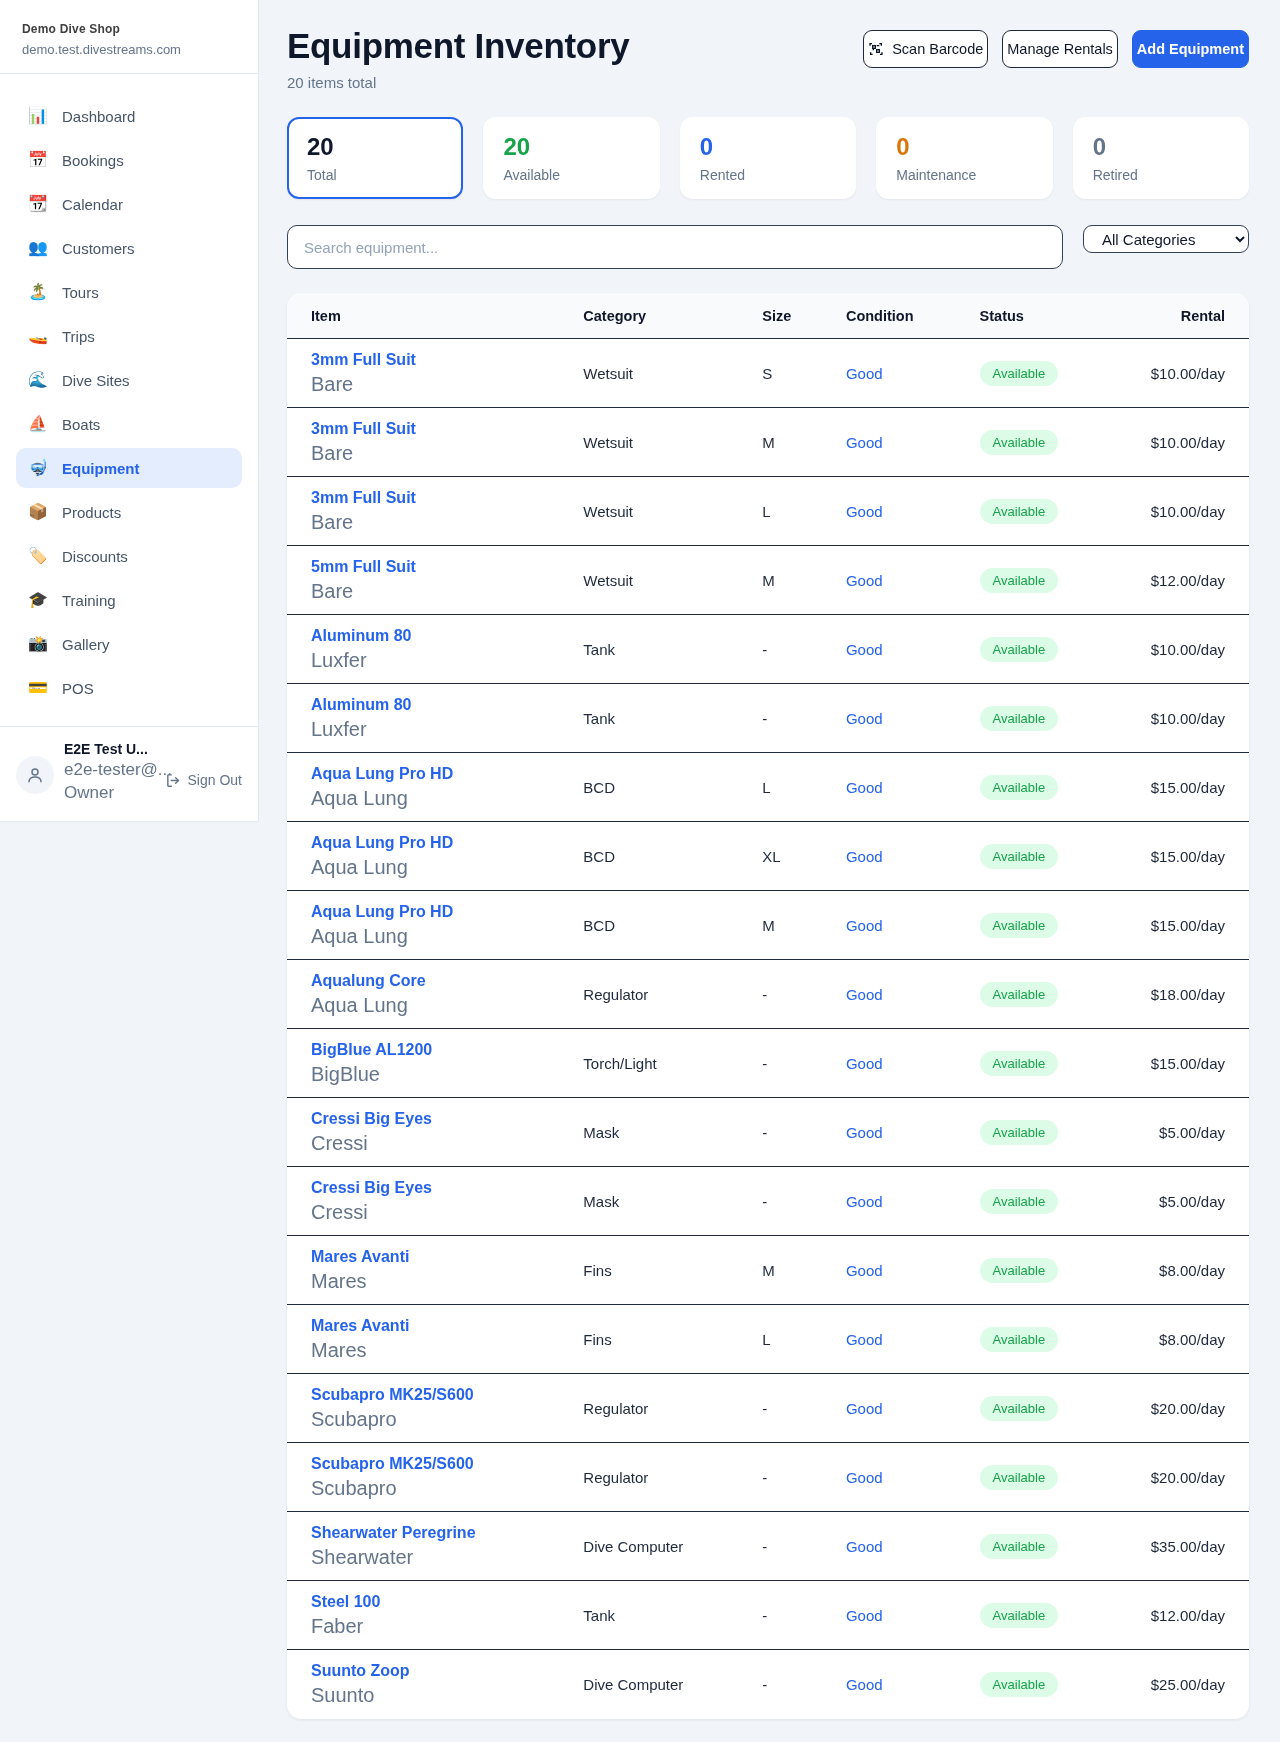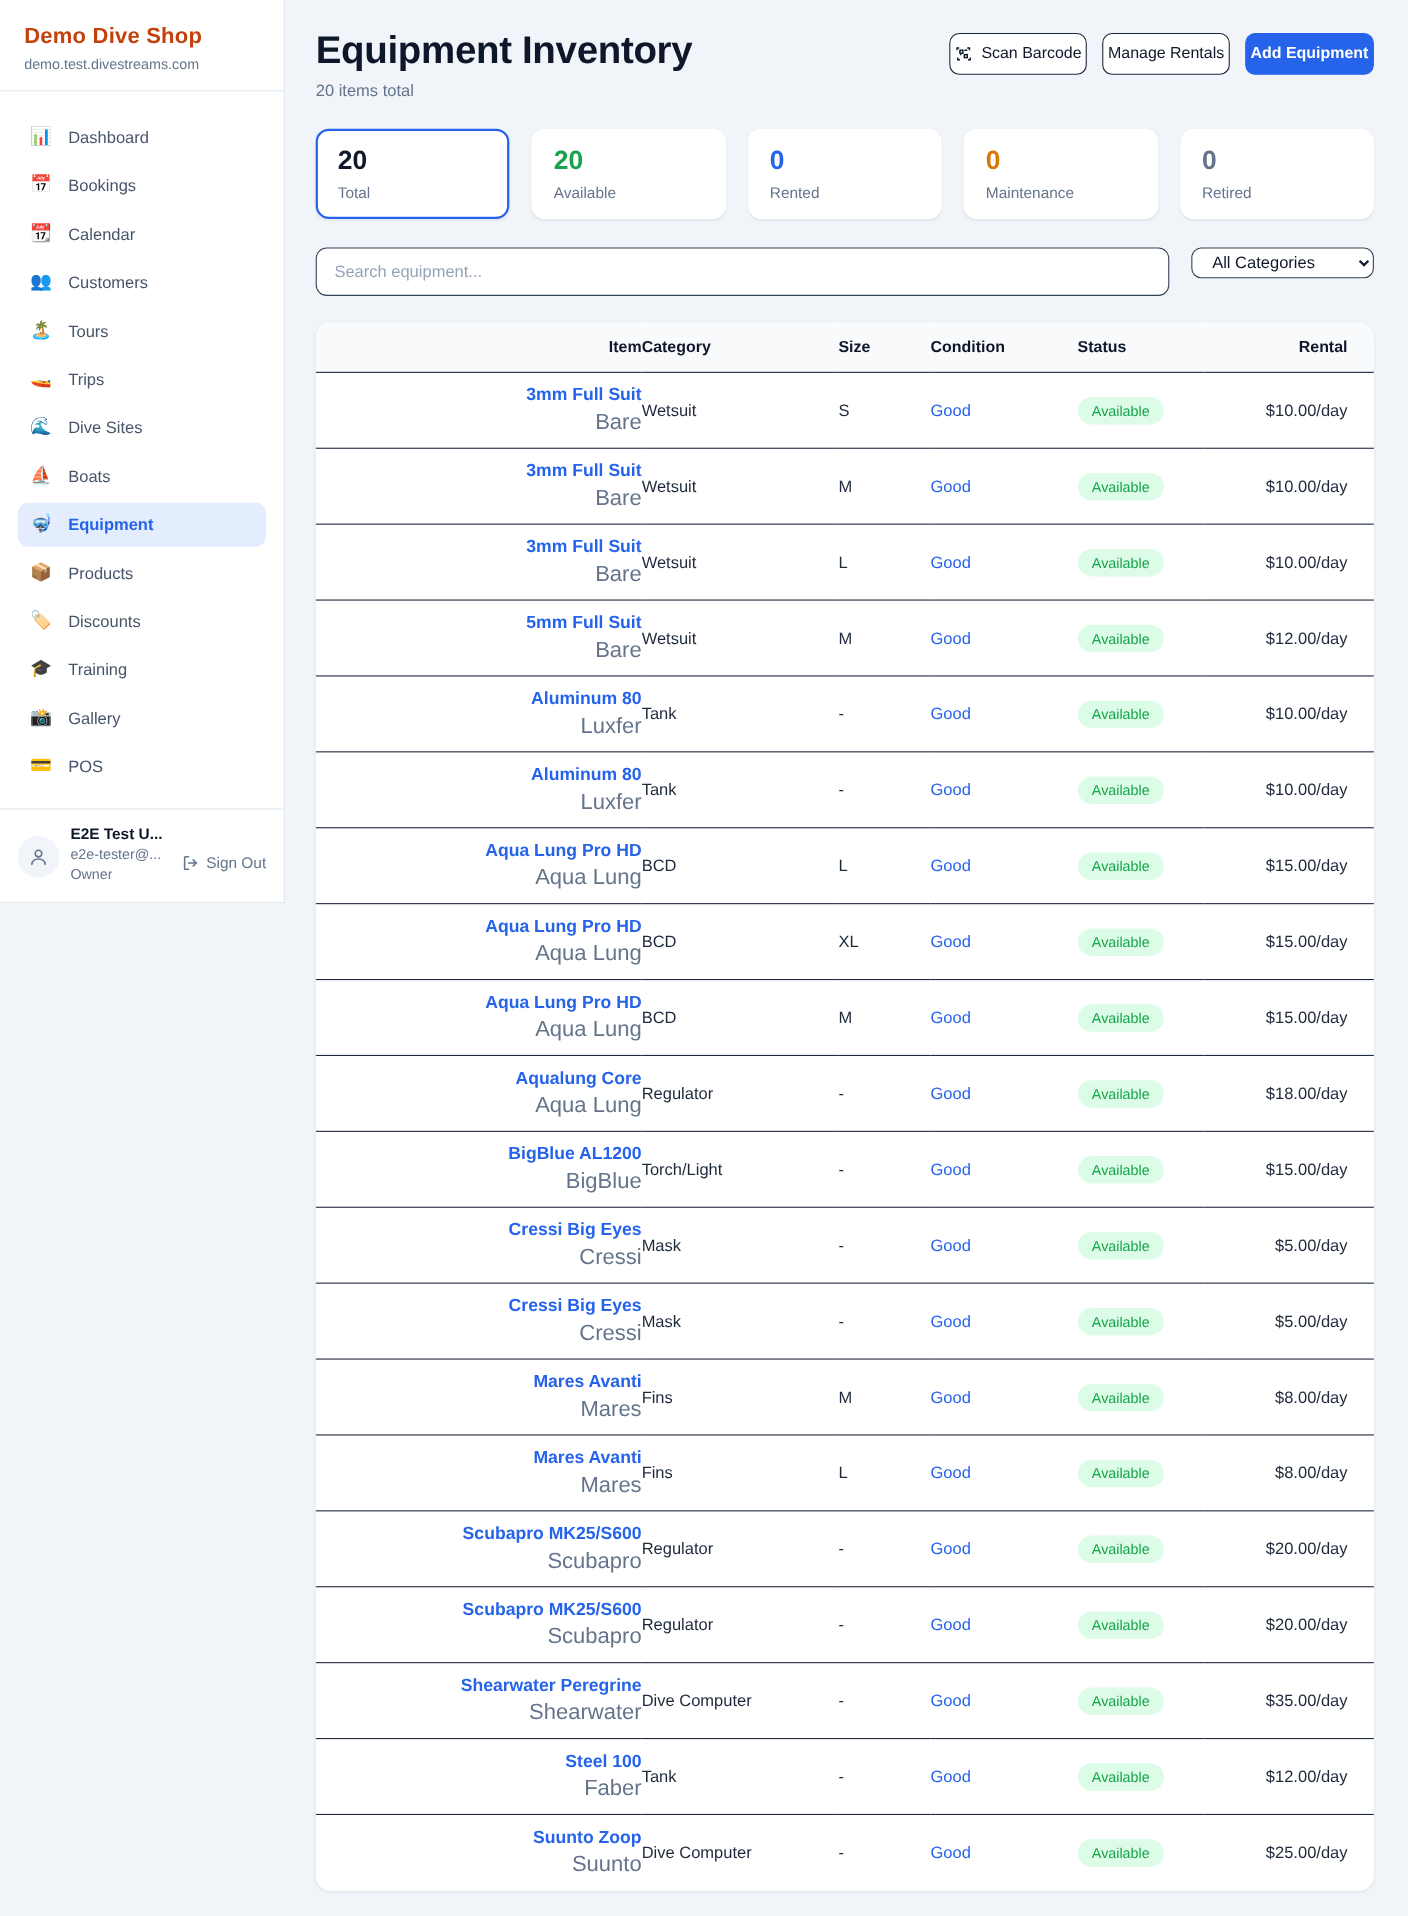--- a/index.html
+++ b/index.html
@@ -3,33 +3,33 @@
 <meta charset="utf-8">
 <style>
   * { margin:0; padding:0; box-sizing:border-box; }
   html,body { background:#f1f5f9; font-family:"Liberation Sans", sans-serif; }
   .app { position:relative; width:1280px; height:1742px; background:#f1f5f9; overflow:hidden; }
 
   
   .sidebar { position:absolute; left:0; top:0; width:259px; background:#ffffff;
              border-right:1px solid #e2e8f0; border-bottom:1px solid #e2e8f0; padding-bottom:4px; }
   .sidebar-header { padding:22px 22px 16px 22px; border-bottom:1px solid #e2e8f0; }
-  .shop-name { color:#c2410c; font-size:20px; font-weight:800; letter-spacing:.2px; }
+  .shop-name { color:#404040; font-size:12px; font-weight:800; letter-spacing:.2px; }
   .shop-domain { color:#64748b; font-size:13px; margin-top:6px; }
   .sidebar-nav { list-style:none; padding:18px 12px 14px 12px; }
   .nav-item { display:flex; align-items:center; gap:14px; height:40px; padding:0 12px; margin:4px 4px;
               border-radius:10px; color:#475569; font-size:15px; cursor:pointer; }
   .nav-item.active { background:#e4edfd; color:#2563eb; font-weight:600; }
   .nav-icon { width:20px; font-size:16px; text-align:center; line-height:1; }
   .sidebar-user { border-top:1px solid #e2e8f0; padding:14px 16px; display:flex; align-items:center; gap:10px; }
   .avatar { width:38px; height:38px; border-radius:50%; background:#f1f5f9; display:flex; align-items:center;
             justify-content:center; flex:0 0 auto; margin-top:6px; }
   .user-meta { flex:1 1 auto; min-width:0; }
   .user-name { font-size:14px; font-weight:700; color:#0f172a; white-space:nowrap; }
-  .user-email, .user-role { font-size:13px; color:#64748b; margin-top:3px; white-space:nowrap; }
+  .user-email, .user-role { font-size:17px; color:#64748b; margin-top:3px; white-space:nowrap; }
   .signout { display:flex; align-items:center; gap:6px; color:#64748b; font-size:14px; margin-top:16px;
              cursor:pointer; white-space:nowrap; }
 
   
   .main { position:absolute; left:259px; top:0; width:1021px; padding:26px 31px 40px 28px; }
 
   .page-header { display:flex; justify-content:space-between; align-items:flex-start; margin-bottom:26px; }
   .page-title { font-size:35px; font-weight:800; color:#0f172a; letter-spacing:-.3px; }
   .page-subtitle { font-size:15px; color:#64748b; margin-top:8px; }
   .header-actions { display:flex; gap:14px; margin-top:4px; }
@@ -49,21 +49,21 @@
   .search-input { flex:1 1 auto; height:44px; border:1px solid #334155; border-radius:10px; padding:0 16px;
                   font-size:15px; color:#0f172a; background:#fff; font-family:"Liberation Sans",sans-serif; }
   .search-input::placeholder { color:#94a3b8; }
   .category-select { width:166px; height:28px; border:1px solid #334155; border-radius:9px; background:#fff;
                      font-size:15px; color:#0f172a; padding:0 10px 0 14px; font-family:"Liberation Sans",sans-serif; }
 
   .table-card { background:#fff; border-radius:14px; box-shadow:0 1px 3px rgba(15,23,42,.08); overflow:hidden; }
   table { width:100%; border-collapse:collapse; table-layout:fixed; }
   thead th { background:#f8fafc; font-size:14.5px; font-weight:700; color:#0f172a; text-align:left;
              padding:15px 0 14px 0; border-bottom:1px solid #1e293b; }
-  th.col-item, td.cell-item { padding-left:24px;text-align:right; }
+  th.col-item, td.cell-item { padding-left:24px; }
   th.col-rental, td.cell-rental { text-align:right; padding-right:24px; }
   tbody td { height:69px; border-bottom:1px solid #1e293b; vertical-align:middle; font-size:15px; color:#1e293b; }
   tbody tr:last-child td { border-bottom:none; }
   .item-name { color:#2563eb; font-size:16px; font-weight:600; cursor:pointer; }
   .item-brand { color:#64748b; font-size:20px; margin-top:4px; }
   .cond-link { color:#2563eb; cursor:pointer; }
   .pill { display:inline-block; background:#dcfce7; color:#16a34a; font-size:13px; padding:5px 13px;
           border-radius:999px; }
   .cell-rental { font-weight:500; color:#1e293b; }
 </style>

